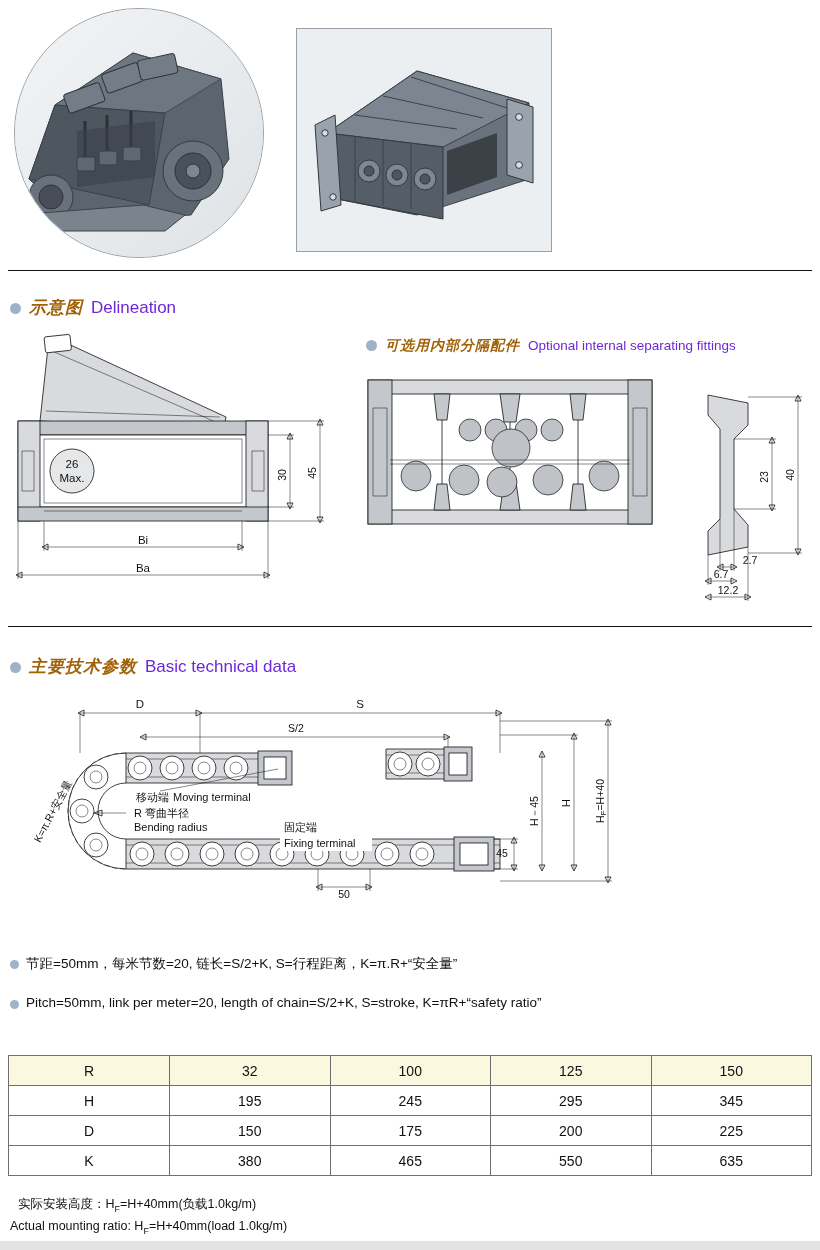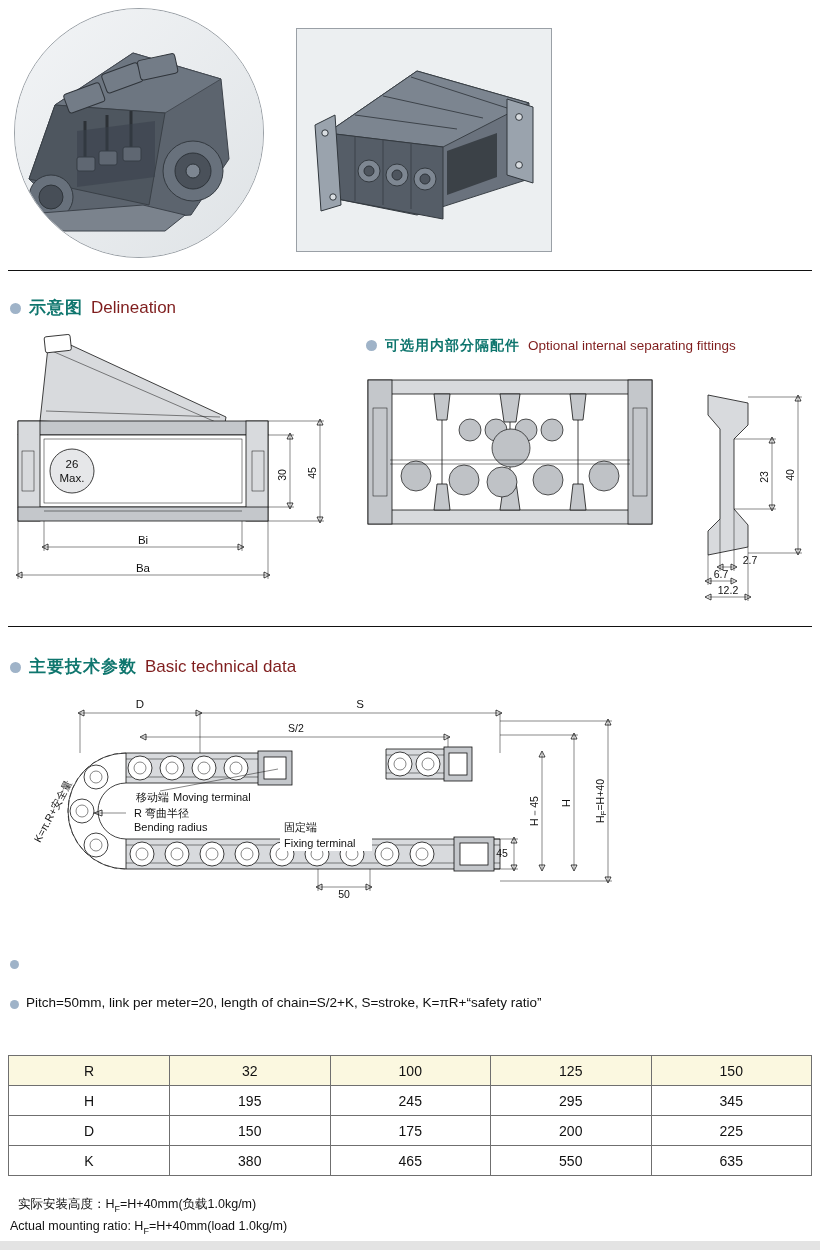--- a/index.html
+++ b/index.html
@@ -27,22 +27,22 @@
 
   
   .hr{position:absolute;left:8px;width:804px;height:1px;background:#111;}
 
   
   .sec-head{position:absolute;display:flex;align-items:baseline;gap:8px;}
   .bullet{
     width:11px;height:11px;border-radius:50%;
     background:#9fb3c8;display:inline-block;position:relative;top:1px;flex:none;
   }
-  .sec-cn{color:#0f766e;font-weight:bold;font-size:17px;letter-spacing:1px;}
-  .sec-en{color:#7f1d1d;font-size:17px;}
+  .sec-cn{color:#a16207;font-weight:bold;font-size:17px;letter-spacing:1px;font-style:italic;}
+  .sec-en{color:#6d28d9;font-size:17px;}
   .sec-cn.sm{font-size:14px;}
   .sec-en.sm{font-size:13.5px;}
 
   
   .draw{position:absolute;}
   .lbl{font-size:10.5px;fill:#111;font-family:"Liberation Sans",sans-serif;}
   .lbl-b{font-size:11.5px;fill:#111;font-family:"Liberation Sans",sans-serif;}
   .lbl-cn{font-size:11px;fill:#111;font-family:"Liberation Sans",sans-serif;}
   .ln{stroke:#111;stroke-width:.8;fill:none;}
   .ln-thin{stroke:#111;stroke-width:.5;fill:none;}
@@ -471,20 +471,21 @@
       <path class="ln" d="M575 30 L578 24 L581 30 Z" fill="#111"></path>
       <path class="ln" d="M575 182 L578 188 L581 182 Z" fill="#111"></path>
       <line class="ln-thin" x1="470" y1="26" x2="582" y2="26"></line>
       <line class="ln-thin" x1="470" y1="186" x2="582" y2="186"></line>
       <text class="lbl" x="574" y="106" text-anchor="middle" transform="rotate(-90 574 106)">H<tspan font-size="8" dy="2">F</tspan><tspan dy="-2">=H+40</tspan></text>
     </svg>
   </div>
 
   <div class="note" style="left:10px;top:955px;width:790px;">
     <span class="bullet"></span>
+    <span>节距=50mm，每米节数=20, 链长=S/2+K, S=行程距离，K=π.R+“安全量”</span>
   </div>
   <div class="note" style="left:10px;top:995px;width:790px;">
     <span class="bullet"></span>
     <span>Pitch=50mm, link per meter=20, length of chain=S/2+K, S=stroke, K=πR+“safety ratio”</span>
   </div>
 
   <table class="spec">
     <tbody>
         <tr class="hdr">
       <th class="k">R</th>

